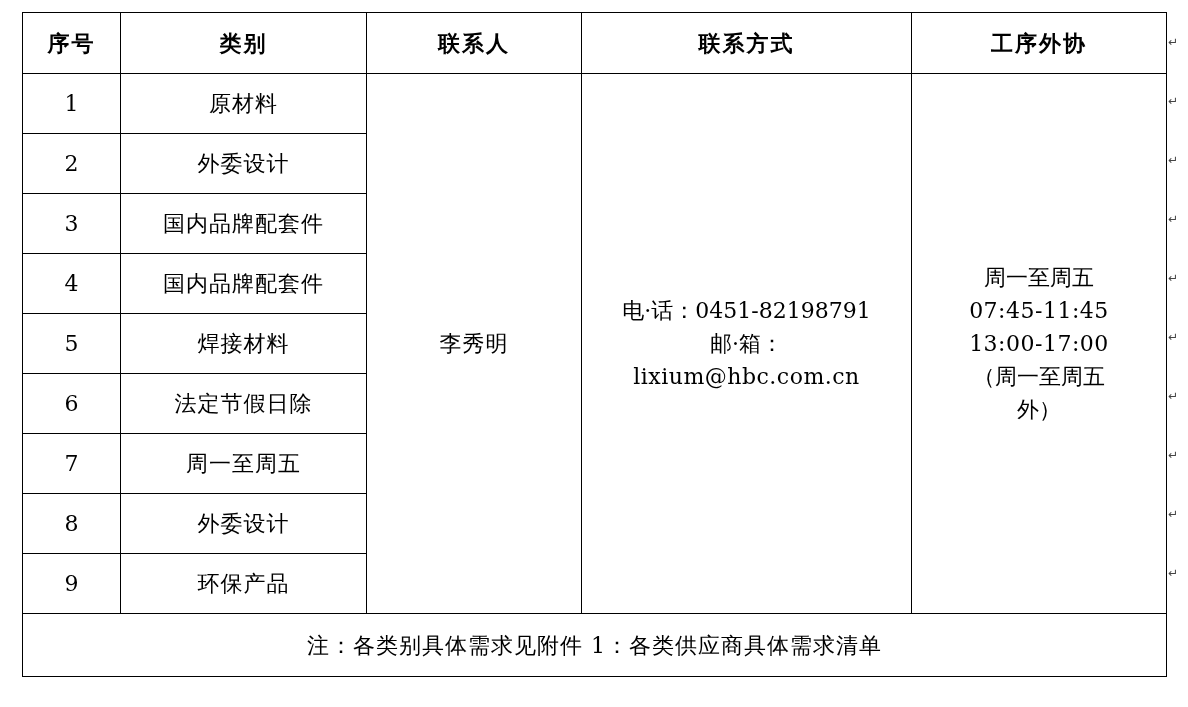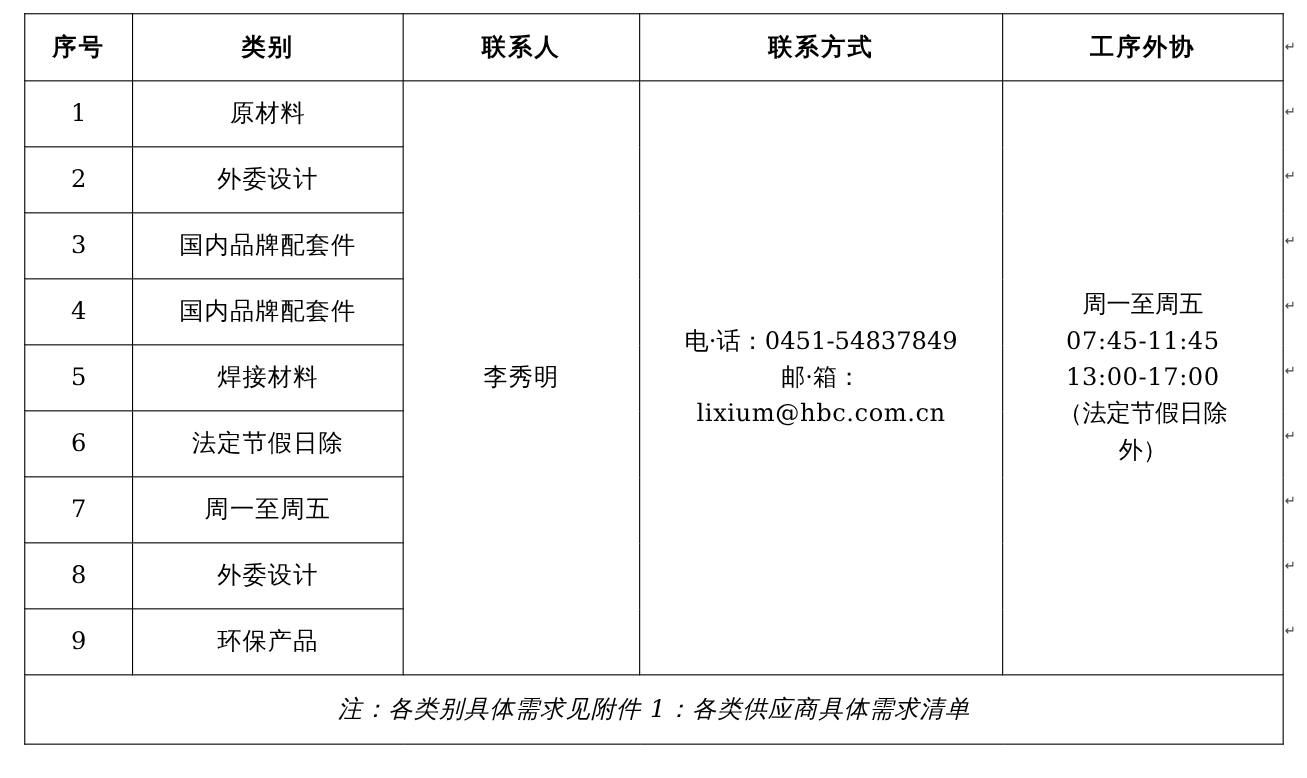--- a/index.html
+++ b/index.html
@@ -81,21 +81,20 @@
     line-height: 2.45;
   }
   .time-cell .ln {
     display: block;
     white-space: nowrap;
   }
   .note-row td {
     height: 62px;
     font-size: 22px;
     letter-spacing: 1px;
-    font-style: italic;
   }
   .mono {
     font-family: "DejaVu Serif", "Liberation Serif", serif;
     letter-spacing: 0.5px;
     text-align: center;
   }
   
   .mark-col {
     position: absolute;
     top: 12px;
@@ -133,29 +132,29 @@
           <td>联系人</td>
           <td>联系方式</td>
           <td>工序外协</td>
         </tr>
 
         <tr class="row">
           <td class="num-cell">1</td>
           <td class="cat-cell">原材料</td>
           <td class="person-cell" rowspan="9">李秀明</td>
           <td class="contact-cell" rowspan="9">
-            <span class="ln">电·话：0451-54837849</span>
+            <span class="ln">电·话：0451-82198791</span>
             <span class="ln">邮·箱：</span>
             <span class="ln mono">lixium@hbc.com.cn</span>
           </td>
           <td class="time-cell" rowspan="9">
             <span class="ln">周一至周五</span>
             <span class="ln mono">07:45-11:45</span>
             <span class="ln mono">13:00-17:00</span>
-            <span class="ln">（法定节假日除</span>
+            <span class="ln">（周一至周五</span>
             <span class="ln">外）</span>
           </td>
         </tr>
 
         <tr class="row">
           <td class="num-cell">2</td>
           <td class="cat-cell">外委设计</td>
         </tr>
         <tr class="row">
           <td class="num-cell">3</td>

